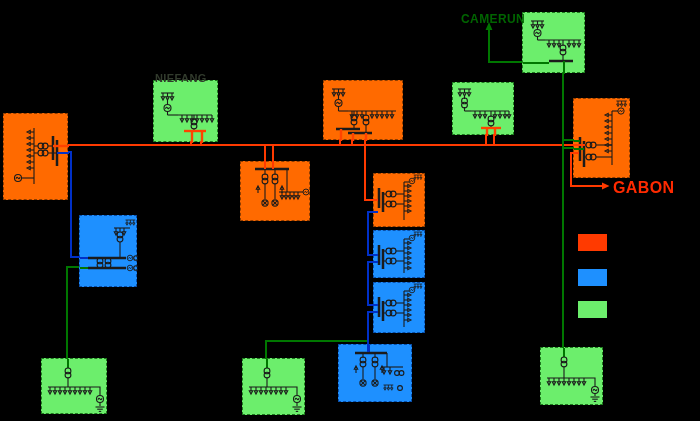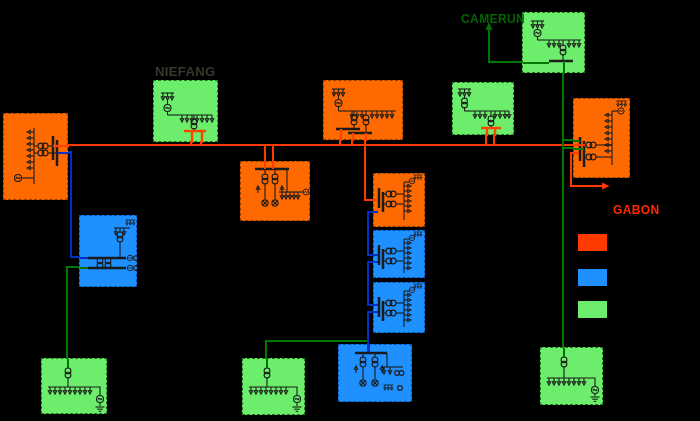--- a/index.html
+++ b/index.html
@@ -14,23 +14,23 @@
   .sym .thick{stroke-width:2.5;}
   .sym .ow{stroke:#FF4300;stroke-width:2.4;}
   .sym .gw{stroke:#007700;stroke-width:2;}
   .sym .bw{stroke:#0030C8;stroke-width:2;}
   .wires{position:absolute;left:0;top:0;pointer-events:none;}
   .wires path{fill:none;stroke-width:2;}
   .wires .red{stroke:#FF3A00;}
   .wires .green{stroke:#007700;}
   .wires .blue{stroke:#0030C8;}
   .lbl{position:absolute;font-weight:bold;white-space:nowrap;}
-  .lbl-niefang{left:155px;top:64px;font-size:13px;color:#323b2d;letter-spacing:.4px;}
+  .lbl-niefang{left:155px;top:72px;font-size:11px;color:#323b2d;letter-spacing:.4px;}
   .lbl-camerun{left:461px;top:12px;font-size:12px;color:#006400;letter-spacing:.4px;}
-  .lbl-gabon{left:613px;top:179px;font-size:12px;color:#FF2A00;letter-spacing:.4px;margin-top:24px;}
+  .lbl-gabon{left:613px;top:179px;font-size:16px;color:#FF2A00;letter-spacing:.4px;}
   .swatch{position:absolute;width:29px;height:17px;}
   .swatch.s-red{background:#FF3A00;}
   .swatch.s-blue{background:#1E90FF;}
   .swatch.s-green{background:#6CEE6C;}
   .hiddefs{position:absolute;width:0;height:0;}
 </style>
 </head>
 <body>
 
 <div class="stage">

